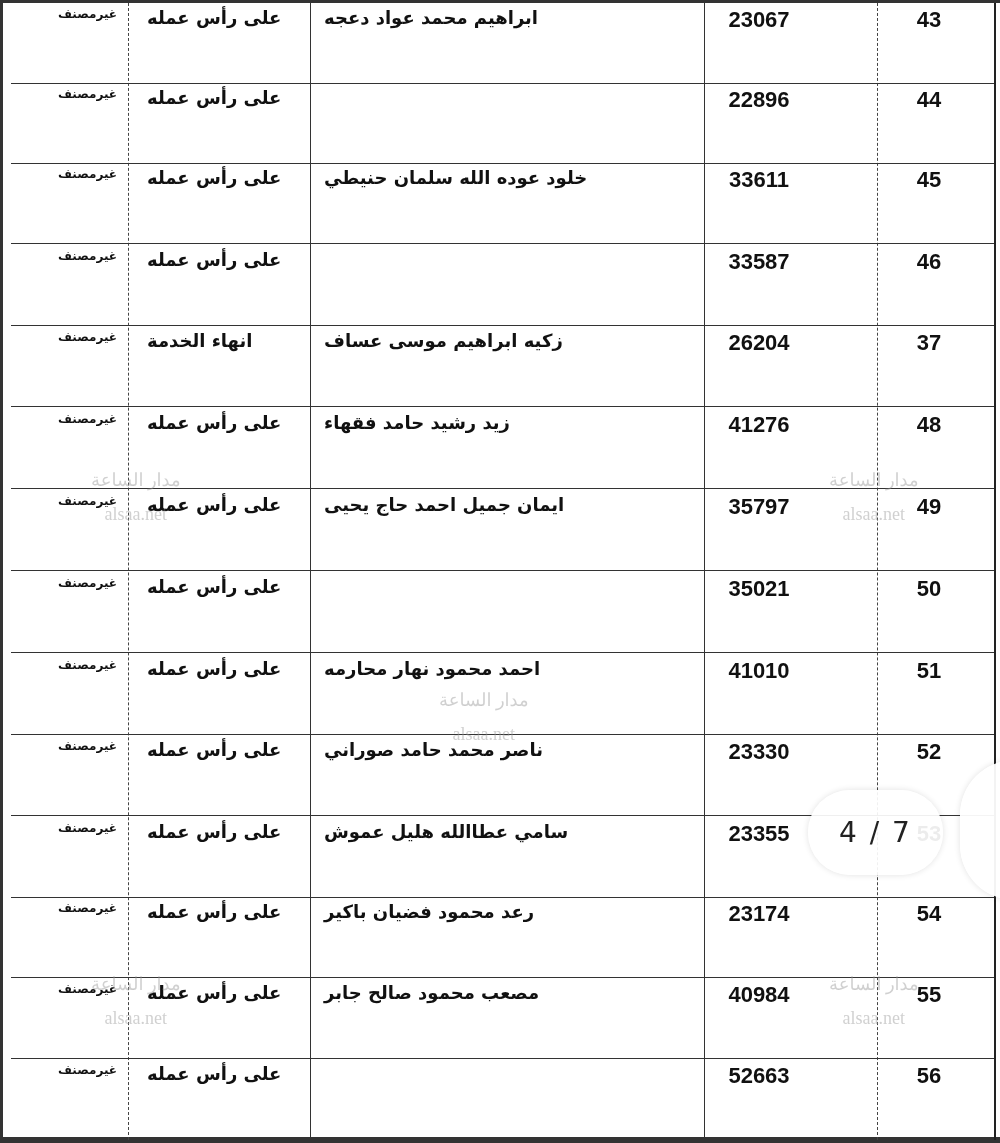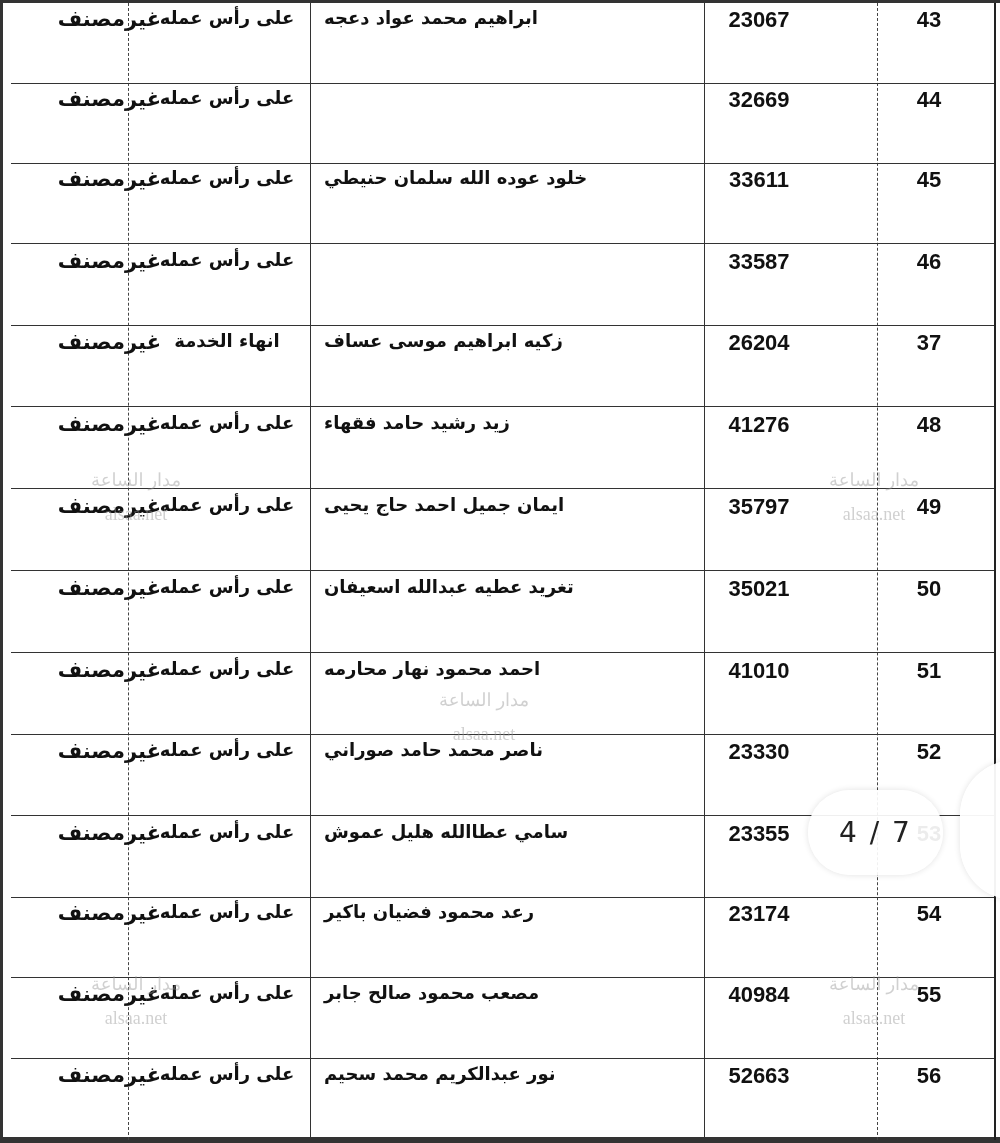--- a/index.html
+++ b/index.html
@@ -53,35 +53,35 @@
       box-sizing: border-box;
     }
     .row:last-child { border-bottom: none; }
     .cell {
       position: absolute;
       top: 4px;
       white-space: nowrap;
       direction: rtl;
       font-weight: bold;
     }
-    .c-status2 { right: 833px; font-size: 21px; width: 100px; }
-    .c-status1 { right: 687px; font-size: 18px; width: 160px; text-align: center; }
+    .c-status2 { right: 877px; font-size: 12px; width: 100px; }
+    .c-status1 { right: 687px; font-size: 18px; width: 160px; text-align: left; }
     .c-name    { right: 350px; font-size: 18px; width: 320px; text-align: left; }
     .c-id      { right: 180px; font-size: 22px; width: 110px; text-align: center; direction: ltr; font-family: "Liberation Sans", sans-serif; }
     .c-num     { right: 35px;  font-size: 22px; width: 60px;  text-align: center; direction: ltr; font-family: "Liberation Sans", sans-serif; }
 
     .watermark {
       position: absolute;
       color: rgba(150,150,150,0.45);
       font-family: "Liberation Serif", serif;
       text-align: center;
       line-height: 1.05;
       pointer-events: none;
     }
-    .watermark .ar { font-size: 18px; direction: rtl; font-family: Liberation Sans, sans-serif; }
+    .watermark .ar { font-size: 18px; direction: rtl; font-family: Liberation Serif, serif; }
     .watermark .en { font-size: 18px; margin-top: 15px; }
 
     .page-indicator {
       position: absolute;
       left: 808px;
       top: 790px;
       width: 135px;
       height: 85px;
       border-radius: 42px;
       background: rgba(255,255,255,0.92);
@@ -119,21 +119,21 @@
     <div id="rows">
         <div class="row" style="top: 0px;">
           <div class="cell c-num">43</div>
           <div class="cell c-id">23067</div>
           <div class="cell c-name">ابراهيم محمد عواد دعجه</div>
           <div class="cell c-status1">على رأس عمله</div>
           <div class="cell c-status2">غيرمصنف</div>
         </div>
         <div class="row" style="top: 80px;">
           <div class="cell c-num">44</div>
-          <div class="cell c-id">32669</div>
+          <div class="cell c-id">22896</div>
           <div class="cell c-status1">على رأس عمله</div>
           <div class="cell c-status2">غيرمصنف</div>
         </div>
         <div class="row" style="top: 160px;">
           <div class="cell c-num">45</div>
           <div class="cell c-id">33611</div>
           <div class="cell c-name">خلود عوده الله سلمان حنيطي</div>
           <div class="cell c-status1">على رأس عمله</div>
           <div class="cell c-status2">غيرمصنف</div>
         </div>
@@ -160,21 +160,20 @@
         <div class="row" style="top: 487px;">
           <div class="cell c-num">49</div>
           <div class="cell c-id">35797</div>
           <div class="cell c-name">ايمان جميل احمد حاج يحيى</div>
           <div class="cell c-status1">على رأس عمله</div>
           <div class="cell c-status2">غيرمصنف</div>
         </div>
         <div class="row" style="top: 569px;">
           <div class="cell c-num">50</div>
           <div class="cell c-id">35021</div>
-          <div class="cell c-name">تغريد عطيه عبدالله اسعيفان</div>
           <div class="cell c-status1">على رأس عمله</div>
           <div class="cell c-status2">غيرمصنف</div>
         </div>
         <div class="row" style="top: 651px;">
           <div class="cell c-num">51</div>
           <div class="cell c-id">41010</div>
           <div class="cell c-name">احمد محمود نهار محارمه</div>
           <div class="cell c-status1">على رأس عمله</div>
           <div class="cell c-status2">غيرمصنف</div>
         </div>
@@ -202,21 +201,20 @@
         <div class="row" style="top: 975px;">
           <div class="cell c-num">55</div>
           <div class="cell c-id">40984</div>
           <div class="cell c-name">مصعب محمود صالح جابر</div>
           <div class="cell c-status1">على رأس عمله</div>
           <div class="cell c-status2">غيرمصنف</div>
         </div>
         <div class="row" style="top: 1056px;">
           <div class="cell c-num">56</div>
           <div class="cell c-id">52663</div>
-          <div class="cell c-name">نور عبدالكريم محمد سحيم</div>
           <div class="cell c-status1">على رأس عمله</div>
           <div class="cell c-status2">غيرمصنف</div>
         </div>
       </div>
   </div>
 
   <div class="watermark" style="left:88px; top:468px;">
     <div class="ar">مدار الساعة</div>
     <div class="en">alsaa.net</div>
   </div>

